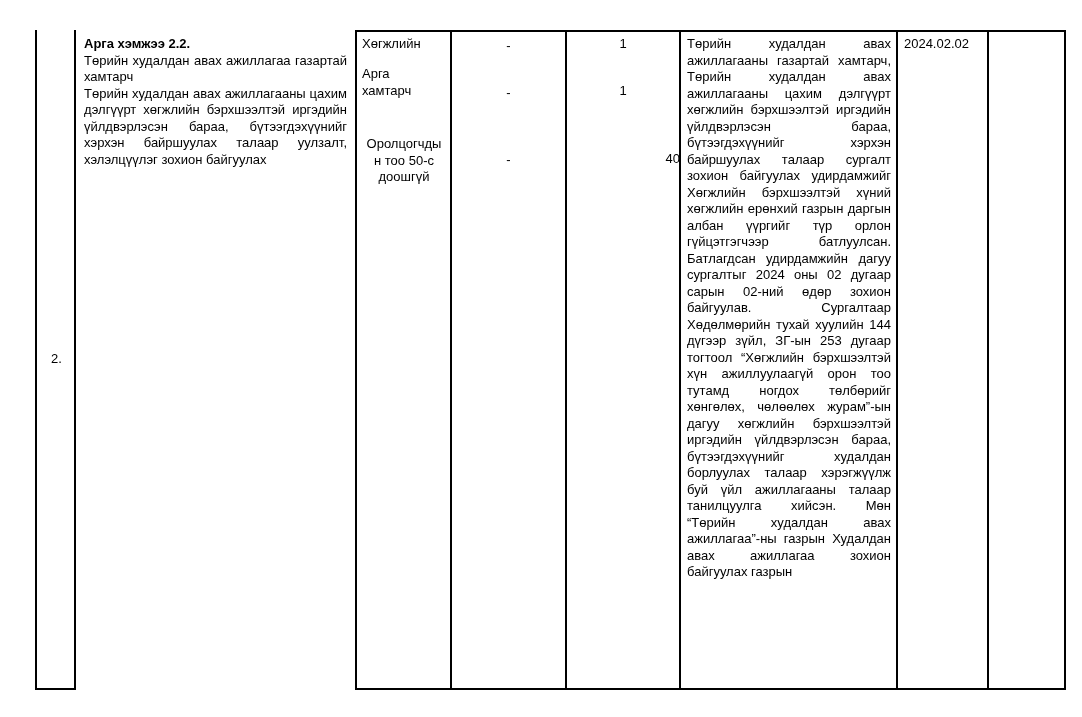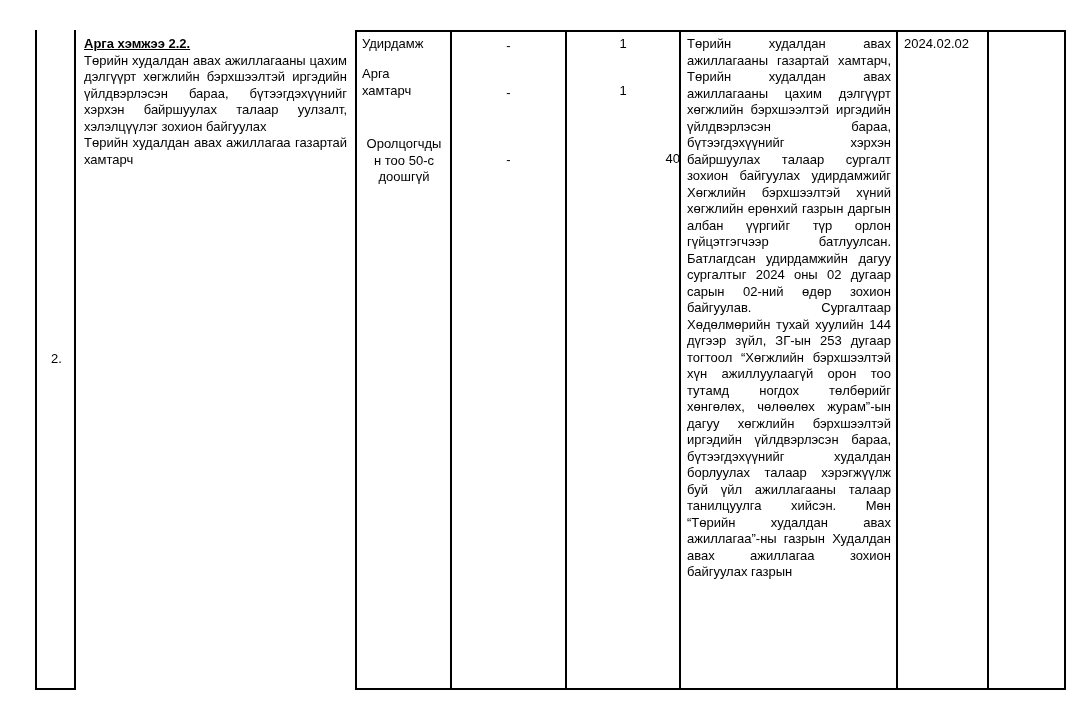--- a/index.html
+++ b/index.html
@@ -29,21 +29,21 @@
   }
   .cell { position: absolute; }
   .row-number-cell {
     left: 36px; top: 31px; width: 41px; height: 657px;
     display: flex; align-items: center; justify-content: center;
   }
   .activity-cell {
     left: 84px; top: 36px; width: 263px;
     text-align: justify;
   }
-  .activity-title { font-weight: bold; text-align: left; text-decoration: underline; }
+  .activity-title { font-weight: bold; text-align: left; }
   .indicator-label-1 { left: 362px; top: 36px; width: 88px; }
   .indicator-label-2 { left: 362px; top: 66px; width: 60px; }
   .indicator-label-3 {
     left: 366px; top: 136px; width: 76px;
     text-align: center; overflow-wrap: anywhere; word-break: break-word;
   }
   .baseline-1 { left: 451px; top: 38px; width: 115px; text-align: center; }
   .baseline-2 { left: 451px; top: 85px; width: 115px; text-align: center; }
   .baseline-3 { left: 451px; top: 152px; width: 115px; text-align: center; }
   .target-1 { left: 566px; top: 36px; width: 114px; text-align: center; }
@@ -78,25 +78,25 @@
   <div class="hline" style="top:30px; left:355px; width:711px"></div>
   <div class="hline" style="top:688px; left:35px; width:41px"></div>
   <div class="hline" style="top:688px; left:355px; width:711px"></div>
 
   <div class="cell row-number-cell">
     <span>2.</span>
   </div>
 
   <div class="cell activity-cell">
     <div class="activity-title">Арга хэмжээ 2.2.</div>
+    <div>Төрийн худалдан авах ажиллагаа газартай хамтарч</div>
     <div>Төрийн худалдан авах ажиллагааны цахим дэлгүүрт хөгжлийн бэрхшээлтэй иргэдийн үйлдвэрлэсэн бараа, бүтээгдэхүүнийг хэрхэн байршуулах талаар уулзалт, хэлэлцүүлэг зохион байгуулах</div>
-    <div>Төрийн худалдан авах ажиллагаа газартай хамтарч</div>
   </div>
 
-  <div class="cell indicator-label-1">Удирдамж</div>
+  <div class="cell indicator-label-1">Хөгжлийн</div>
   <div class="cell indicator-label-2">Арга хамтарч</div>
   <div class="cell indicator-label-3">Оролцогчдын тоо 50-с доошгүй</div>
 
   <div class="cell baseline-1">-</div>
   <div class="cell baseline-2">-</div>
   <div class="cell baseline-3">-</div>
 
   <div class="cell target-1">1</div>
   <div class="cell target-2">1</div>
   <div class="cell target-3">40</div>

